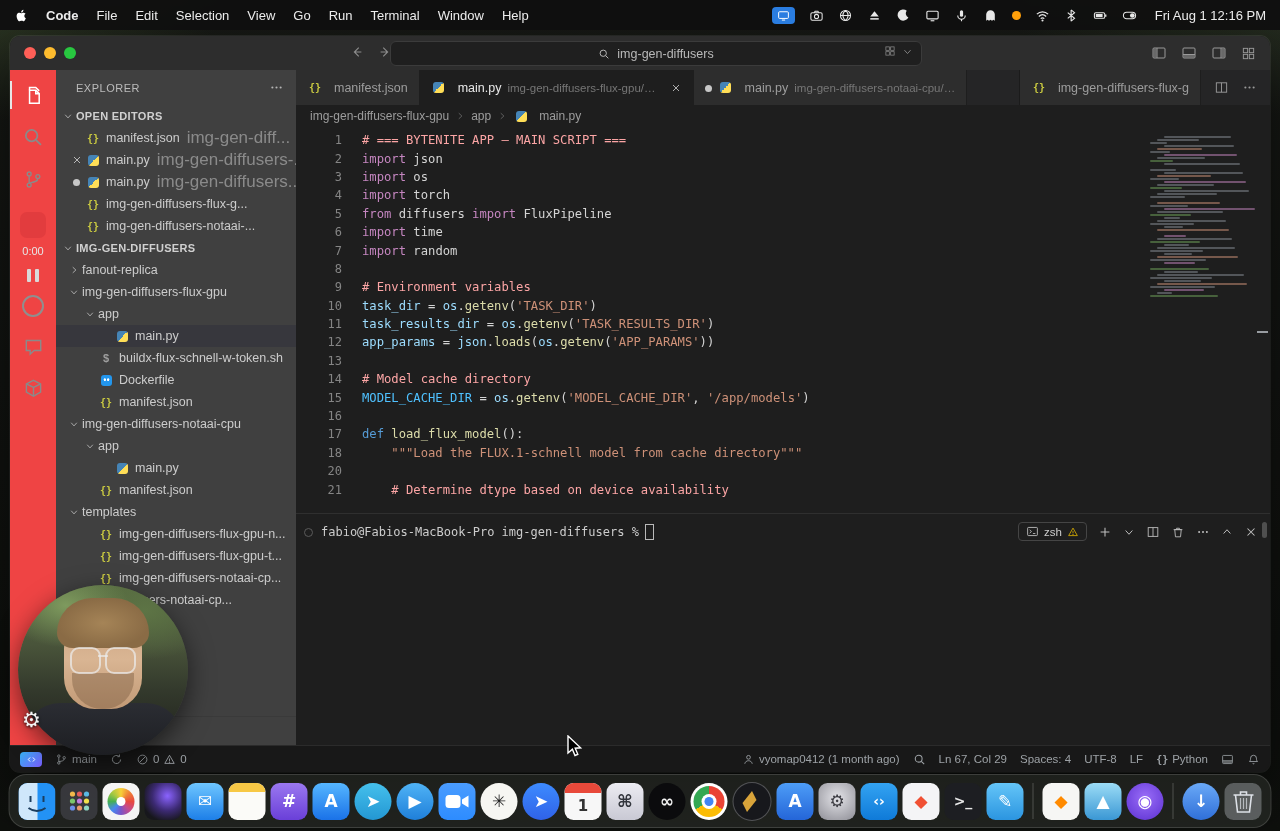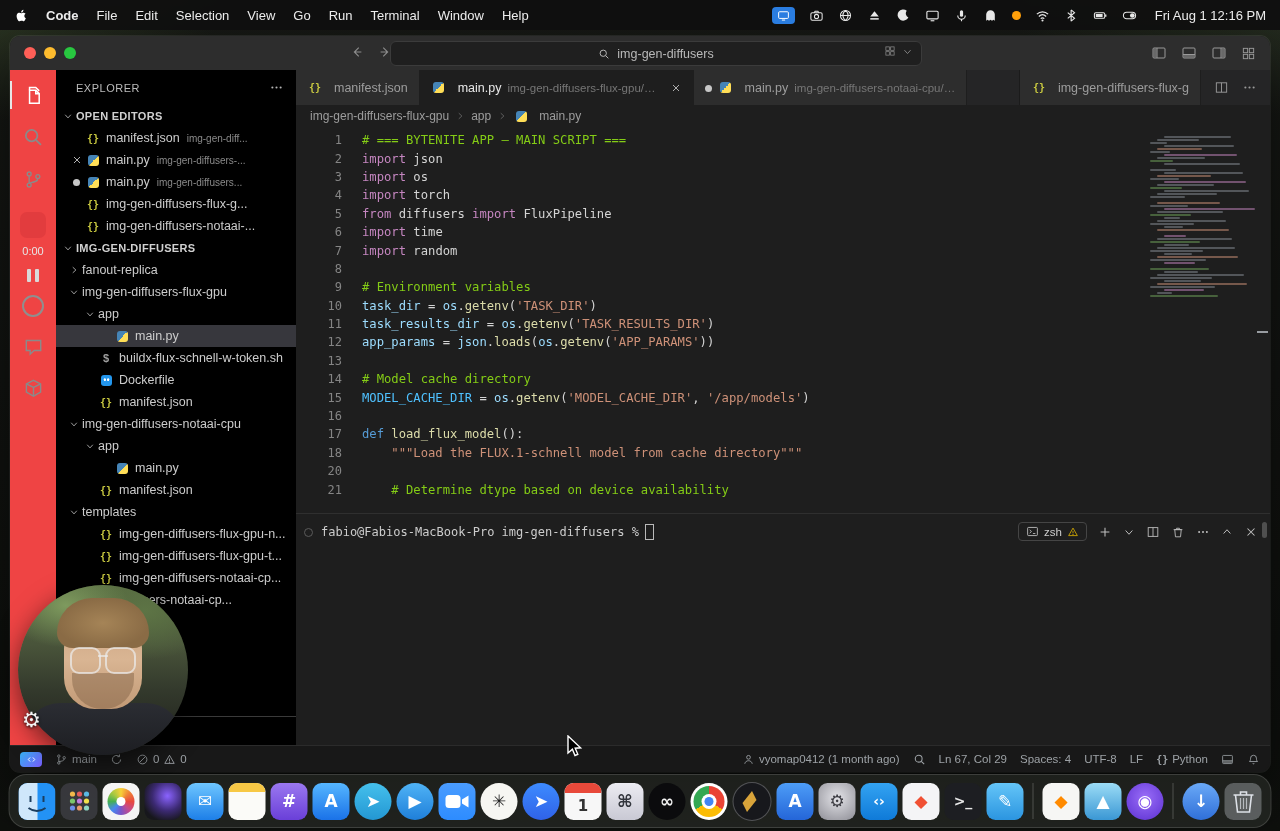--- a/index.html
+++ b/index.html
@@ -49,39 +49,39 @@
   .ab-item.active{color:#ffffff;}
   .ab-item.active::before{content:"";position:absolute;left:0;top:7px;bottom:7px;width:2px;background:#e7e7e7;}
   #rec{display:flex;flex-direction:column;align-items:center;margin:12px 0 8px;}
   .rec-stop{width:26px;height:26px;border-radius:7px;background:#e23c3e;}
   .rec-time{color:#e6e6e6;font-size:11px;margin-top:7px;}
   .rec-pause{margin-top:12px;display:flex;gap:4px;}
   .rec-pause i{width:4px;height:13px;background:#d9d9d9;border-radius:1px;display:block;}
   .rec-cam{width:18px;height:18px;border:2px solid #8f8f8f;border-radius:50%;margin-top:13px;}
 
   
-  #sidebar{width:240px;background:#000000;flex-shrink:0;color:#cccccc;position:relative;overflow:hidden;}
+  #sidebar{width:240px;background:#404040;flex-shrink:0;color:#cccccc;position:relative;overflow:hidden;}
   .sb-title{height:35px;display:flex;align-items:center;padding:0 12px 0 20px;font-size:11px;
     letter-spacing:.5px;color:#bbbbbb;}
   .sb-title .dots{margin-left:auto;color:#b5b5b5;display:flex;}
   .sec-head{height:22px;display:flex;align-items:center;font-size:11px;font-weight:700;color:#d0d0d0;
     padding-left:4px;letter-spacing:.3px;}
   .row{height:22px;display:flex;align-items:center;font-size:12.5px;white-space:nowrap;overflow:hidden;}
   .row.selected{background:#37373d;}
   .row .ind{width:17px;display:flex;justify-content:center;align-items:center;color:#c5c5c5;flex-shrink:0;}
   .dirty-dot{width:7px;height:7px;border-radius:50%;background:#c7c7c7;display:inline-block;}
   .fi{width:16px;display:flex;justify-content:center;align-items:center;margin-right:5px;flex-shrink:0;}
   .fi-json{color:#cbcb41;font-weight:700;font-size:10px;font-family:"DejaVu Sans Mono",monospace;}
   .fi-py{width:11px;height:11px;border-radius:3px;background:linear-gradient(135deg,#4584b6 0 50%,#ffde57 50% 100%);}
   .fi-sh{color:#9e9e9e;font-weight:700;font-size:11px;}
   .fi-docker{width:11px;height:11px;border-radius:3px;background:#2396ed;
     background-image:radial-gradient(circle at 35% 42%,#fff 1px,transparent 1.5px),
                      radial-gradient(circle at 65% 42%,#fff 1px,transparent 1.5px);}
   .row .nm{color:#cccccc;}
-  .row .dt{color:#8a8a8a;margin-left:7px;font-size:10px;}
+  .row .dt{color:#8a8a8a;margin-left:7px;font-size:17px;}
   .chev{display:inline-flex;width:16px;justify-content:center;color:#c0c0c0;flex-shrink:0;}
   .sb-divider{position:absolute;left:0;right:0;top:646px;height:1px;background:#3a3a3a;}
 
   
   #main{flex:1;display:flex;flex-direction:column;background:#1e1e1e;min-width:0;position:relative;}
   #tabbar{height:35px;background:#252526;display:flex;align-items:stretch;flex-shrink:0;}
   .tab{display:flex;align-items:center;padding:0 11px;font-size:12.5px;color:#9d9d9d;background:#2d2d2d;
     border-right:1px solid #1e1e1e;gap:6px;white-space:nowrap;}
   .tab.active{background:#1e1e1e;color:#e8e8e8;}
   .tab .dt{color:#767676;font-size:11.5px;}
@@ -93,21 +93,21 @@
   #breadcrumb{height:22px;display:flex;align-items:center;font-size:12px;color:#9d9d9d;
     padding-left:14px;gap:6px;flex-shrink:0;}
   #breadcrumb .bsep{color:#6b6b6b;display:inline-flex;}
   #breadcrumb .bc-item{display:inline-flex;align-items:center;gap:5px;}
 
   #code-area{flex:1;position:relative;overflow:hidden;font-family:"DejaVu Sans Mono",monospace;}
   #code-lines{position:absolute;top:4px;left:0;right:0;}
   .code-line{display:flex;height:18.4px;align-items:center;}
   .ln{width:46px;text-align:right;color:#858585;font-size:12px;flex-shrink:0;}
   .code-text{padding-left:20px;font-size:12.2px;white-space:pre;}
-  .tk-c{color:#84cc16}.tk-k{color:#C586C0}.tk-d{color:#569CD6}.tk-f{color:#DCDCAA}
+  .tk-c{color:#fca5a5}.tk-k{color:#C586C0}.tk-d{color:#569CD6}.tk-f{color:#DCDCAA}
   .tk-s{color:#CE9178}.tk-v{color:#9CDCFE}.tk-C{color:#4FC1FF}.tk-p{color:#D4D4D4}
   #minimap{position:absolute;top:6px;right:16px;width:104px;}
   .mm-line{height:2px;margin-bottom:1px;border-radius:1px;}
   .ovr-marker{position:absolute;right:2px;top:204px;width:11px;height:2px;background:#aeb3b9;opacity:.85;}
 
   
   #panel{height:232px;border-top:1px solid #2f2f2f;display:flex;flex-direction:column;flex-shrink:0;position:relative;}
   #panel-tabs{height:30px;display:flex;align-items:stretch;padding-left:26px;gap:24px;font-size:11px;
     letter-spacing:.3px;color:#969696;}
   .ptab{display:flex;align-items:center;border-bottom:1px solid transparent;}

